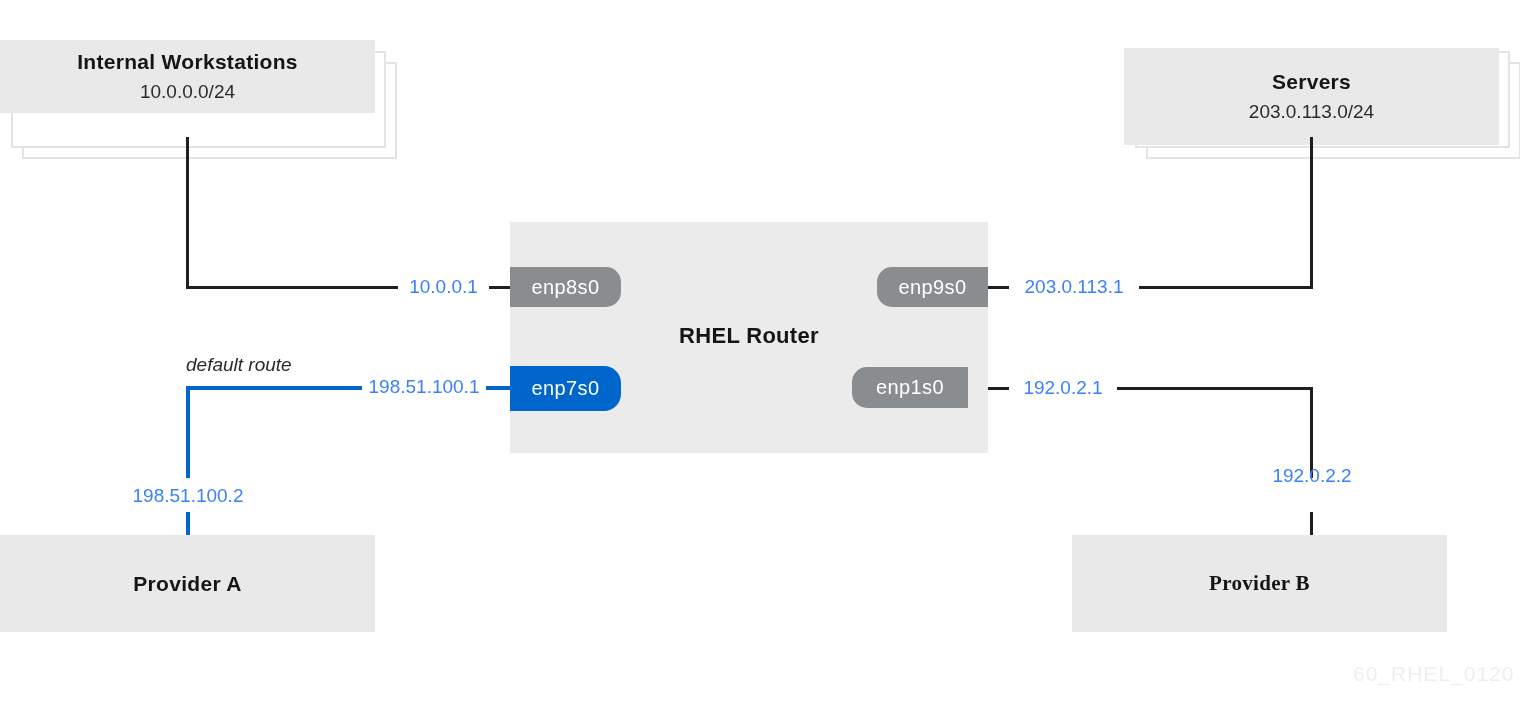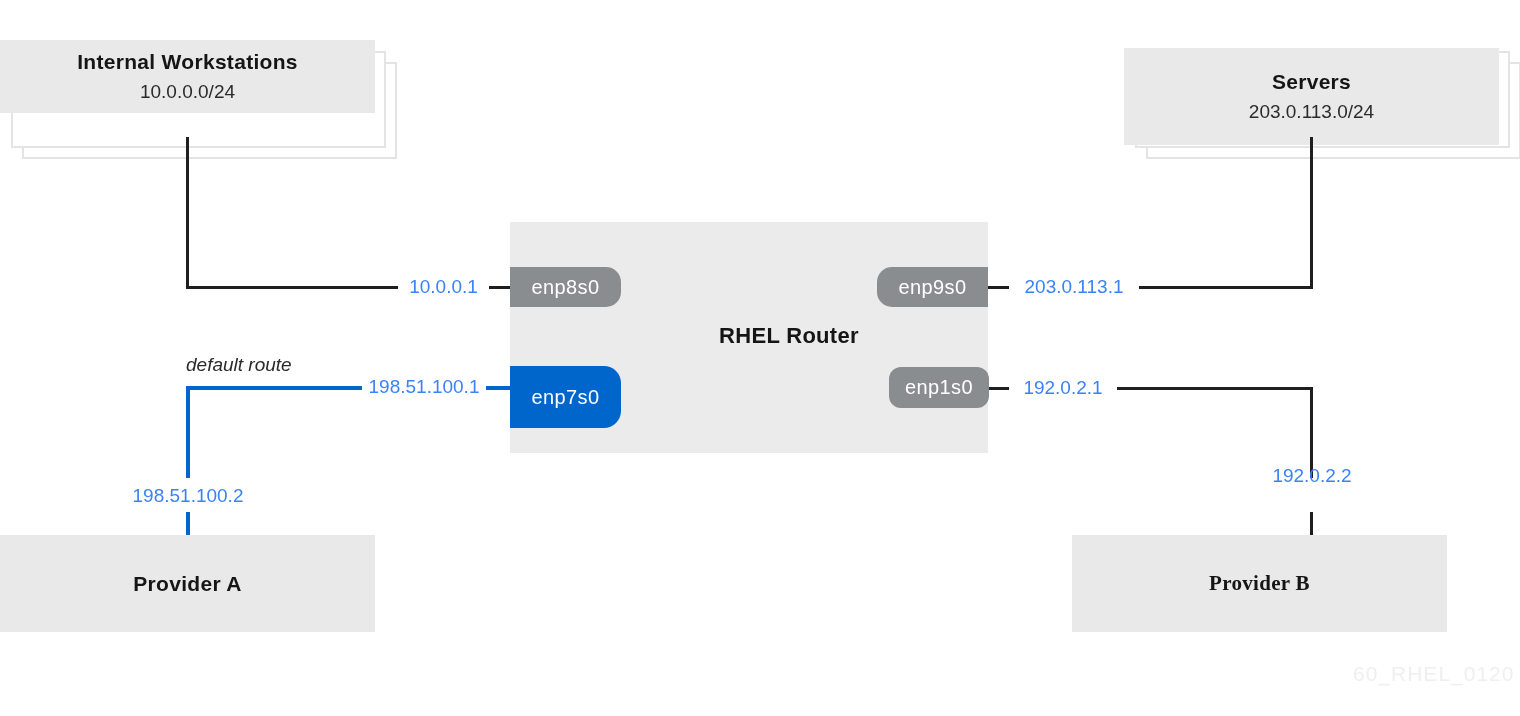--- a/index.html
+++ b/index.html
@@ -49,21 +49,20 @@
   
   .router-box { background: #ebebeb; z-index: 2; }
   .router-title {
     width: 478px;
     text-align: center;
     font-size: 22px;
     font-weight: 700;
     letter-spacing: 0.3px;
     color: #151515;
     z-index: 4;
-    padding-left: 40px;
   }
 
   
   .iface-tag {
     color: #ffffff;
     font-size: 20px;
     font-weight: 500;
     letter-spacing: 0.4px;
     display: flex;
     align-items: center;
@@ -137,24 +136,24 @@
 
   <div class="abs router-box" style="left:510px; top:222px; width:478px; height:231px;"></div>
   <div class="abs router-title" style="left:510px; top:323px;">RHEL Router</div>
 
   <div class="abs iface-tag tag-gray round-right" style="left:510px; top:267px; width:111px; height:40px;">
     <span>enp8s0</span>
   </div>
   <div class="abs iface-tag tag-gray round-left" style="left:877px; top:267px; width:111px; height:40px;">
     <span>enp9s0</span>
   </div>
-  <div class="abs iface-tag tag-blue round-right" style="left:510px; top:366px; width:111px; height:62px; border-radius:0 17px 17px 0;">
+  <div class="abs iface-tag tag-blue round-right" style="left:510px; top:366px; width:111px; height:45px; border-radius:0 17px 17px 0;">
     <span>enp7s0</span>
   </div>
-  <div class="abs iface-tag tag-gray round-left" style="left:889px; top:367px; width:100px; height:41px;border-radius:12px;">
+  <div class="abs iface-tag tag-gray round-left" style="left:852px; top:367px; width:116px; height:41px;">
     <span>enp1s0</span>
   </div>
 
   <div class="abs line-black" style="left:186px; top:137px; width:3px; height:152px;"></div>
   <div class="abs line-black" style="left:186px; top:286px; width:212px; height:3px;"></div>
   <div class="abs ip-label" style="left:398px; top:275px; width:91px;">10.0.0.1</div>
   <div class="abs line-black" style="left:489px; top:286px; width:21px; height:3px;"></div>
 
   <div class="abs line-black" style="left:988px; top:286px; width:21px; height:3px;"></div>
   <div class="abs ip-label" style="left:1009px; top:275px; width:130px;">203.0.113.1</div>

